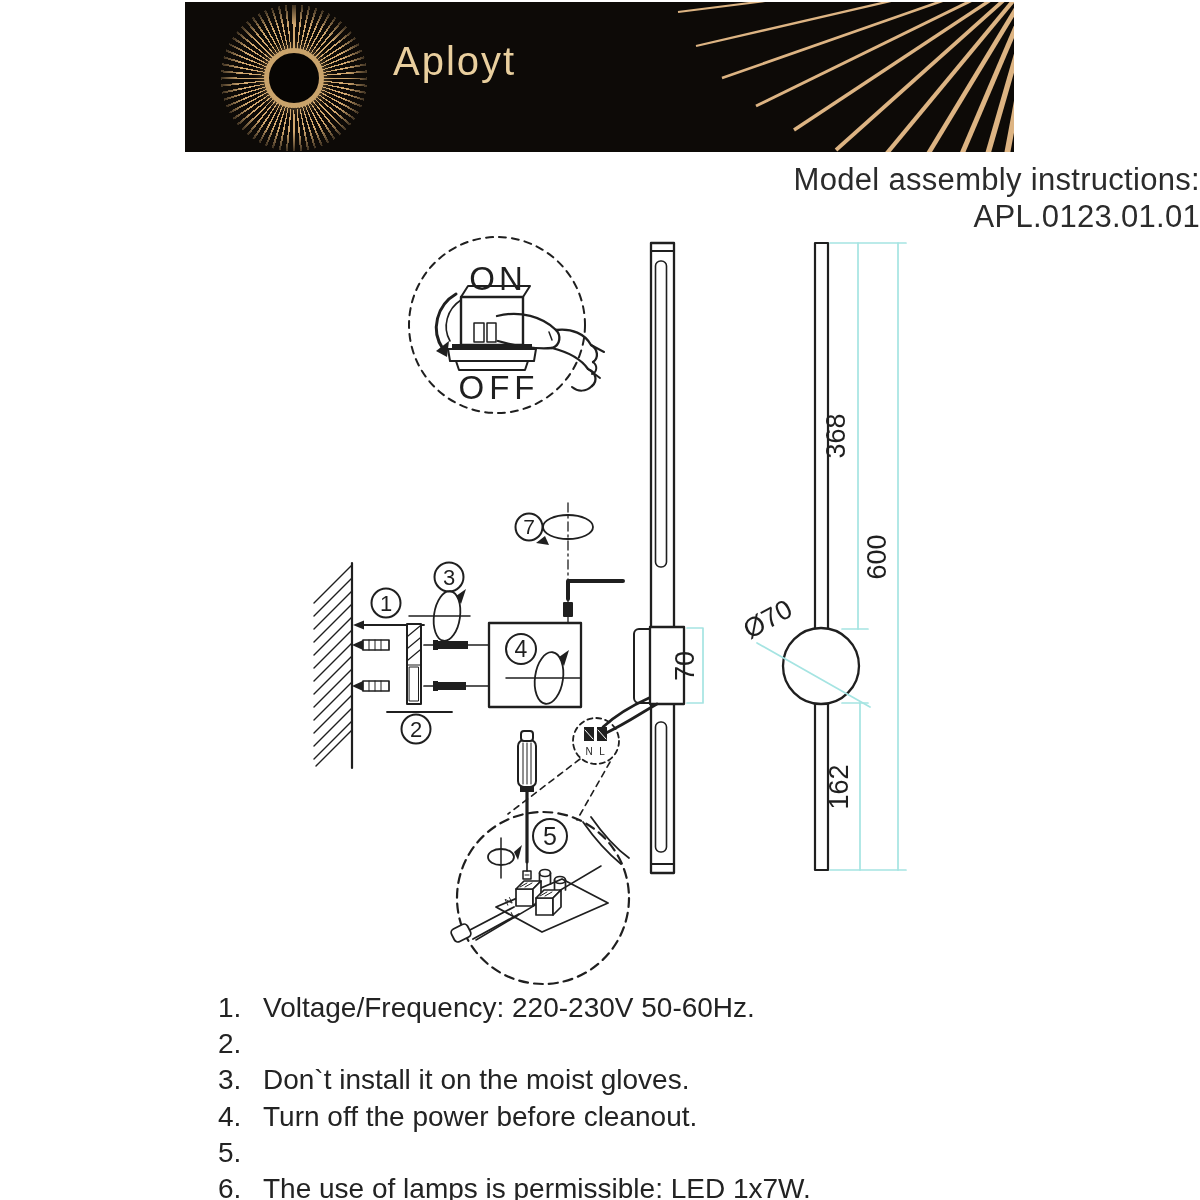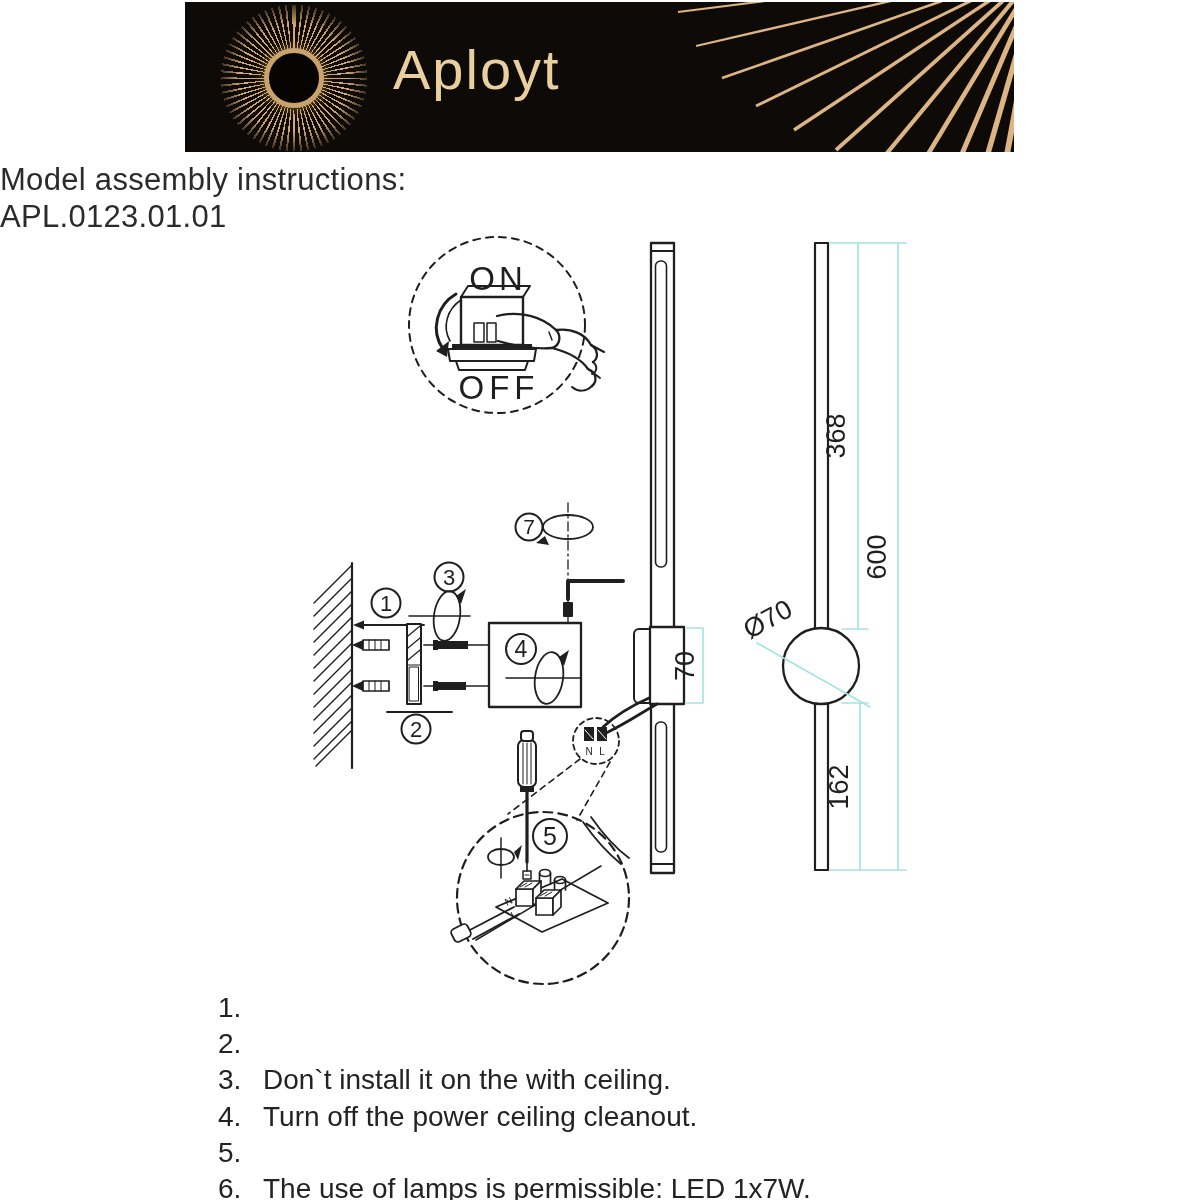--- a/index.html
+++ b/index.html
@@ -19,26 +19,26 @@
   .sunburst-fade{
     position:absolute;inset:0;border-radius:50%;
     background:radial-gradient(circle,rgba(13,10,7,0) 0 52%,rgba(13,10,7,.55) 66%,#0d0a07 76%);
   }
   .sunburst-core{
     position:absolute;left:50%;top:50%;width:50px;height:50px;transform:translate(-50%,-50%);
     background:#070503;border-radius:50%;border:5px solid #c9a36b;
     box-shadow:0 0 8px 3px rgba(210,170,110,.35);
   }
   .wordmark{
-    position:absolute;left:208px;top:36px;font-size:56px;line-height:1.15;
+    position:absolute;left:208px;top:36px;font-size:40px;line-height:1.15;
     color:#e9cf9e;letter-spacing:2px;
   }
   .corner-rays{position:absolute;right:0;top:0;}
   
-  .title-wrap{position:absolute;left:0;top:161px;width:1200px;text-align:left;color:#2b2b2b;}
+  .title-wrap{position:absolute;left:0;top:161px;width:1200px;text-align:right;color:#2b2b2b;}
   .title-line{font-size:31px;font-weight:500;line-height:37px;letter-spacing:.3px;}
   
   .drawing{position:absolute;left:0;top:0;}
   .drawing text{font-family:"Liberation Sans",sans-serif;fill:#1f1f1f;stroke:none;}
   .dimtxt{font-size:27px;}
   
   .instructions{position:absolute;left:218px;top:990px;color:#232323;}
   .ins-row{display:flex;height:36.2px;align-items:center;font-size:28px;}
   .ins-num{width:45px;flex:none;}
 </style>
@@ -262,31 +262,32 @@
     <text class="dimtxt" x="845" y="436" text-anchor="middle" transform="rotate(-90 845 436)">368</text>
     <text class="dimtxt" x="886" y="557" text-anchor="middle" transform="rotate(-90 886 557)">600</text>
     <text class="dimtxt" x="848" y="787" text-anchor="middle" transform="rotate(-90 848 787)">162</text>
     <text class="dimtxt" x="772" y="627" text-anchor="middle" transform="rotate(-29 772 627)">Ø70</text>
   </g>
 </svg>
 
 <div class="instructions">
   <div class="ins-row">
     <span class="ins-num">1.</span>
+    <span class="ins-text">Voltage/Frequency: 220-230V 50-60Hz.</span>
   </div>
   <div class="ins-row">
     <span class="ins-num">2.</span>
   </div>
   <div class="ins-row">
     <span class="ins-num">3.</span>
-    <span class="ins-text">Don`t install it on the with ceiling.</span>
+    <span class="ins-text">Don`t install it on the moist gloves.</span>
   </div>
   <div class="ins-row">
     <span class="ins-num">4.</span>
-    <span class="ins-text">Turn off the power ceiling cleanout.</span>
+    <span class="ins-text">Turn off the power before cleanout.</span>
   </div>
   <div class="ins-row">
     <span class="ins-num">5.</span>
   </div>
   <div class="ins-row">
     <span class="ins-num">6.</span>
     <span class="ins-text">The use of lamps is permissible: LED 1x7W.</span>
   </div>
 </div>
 

